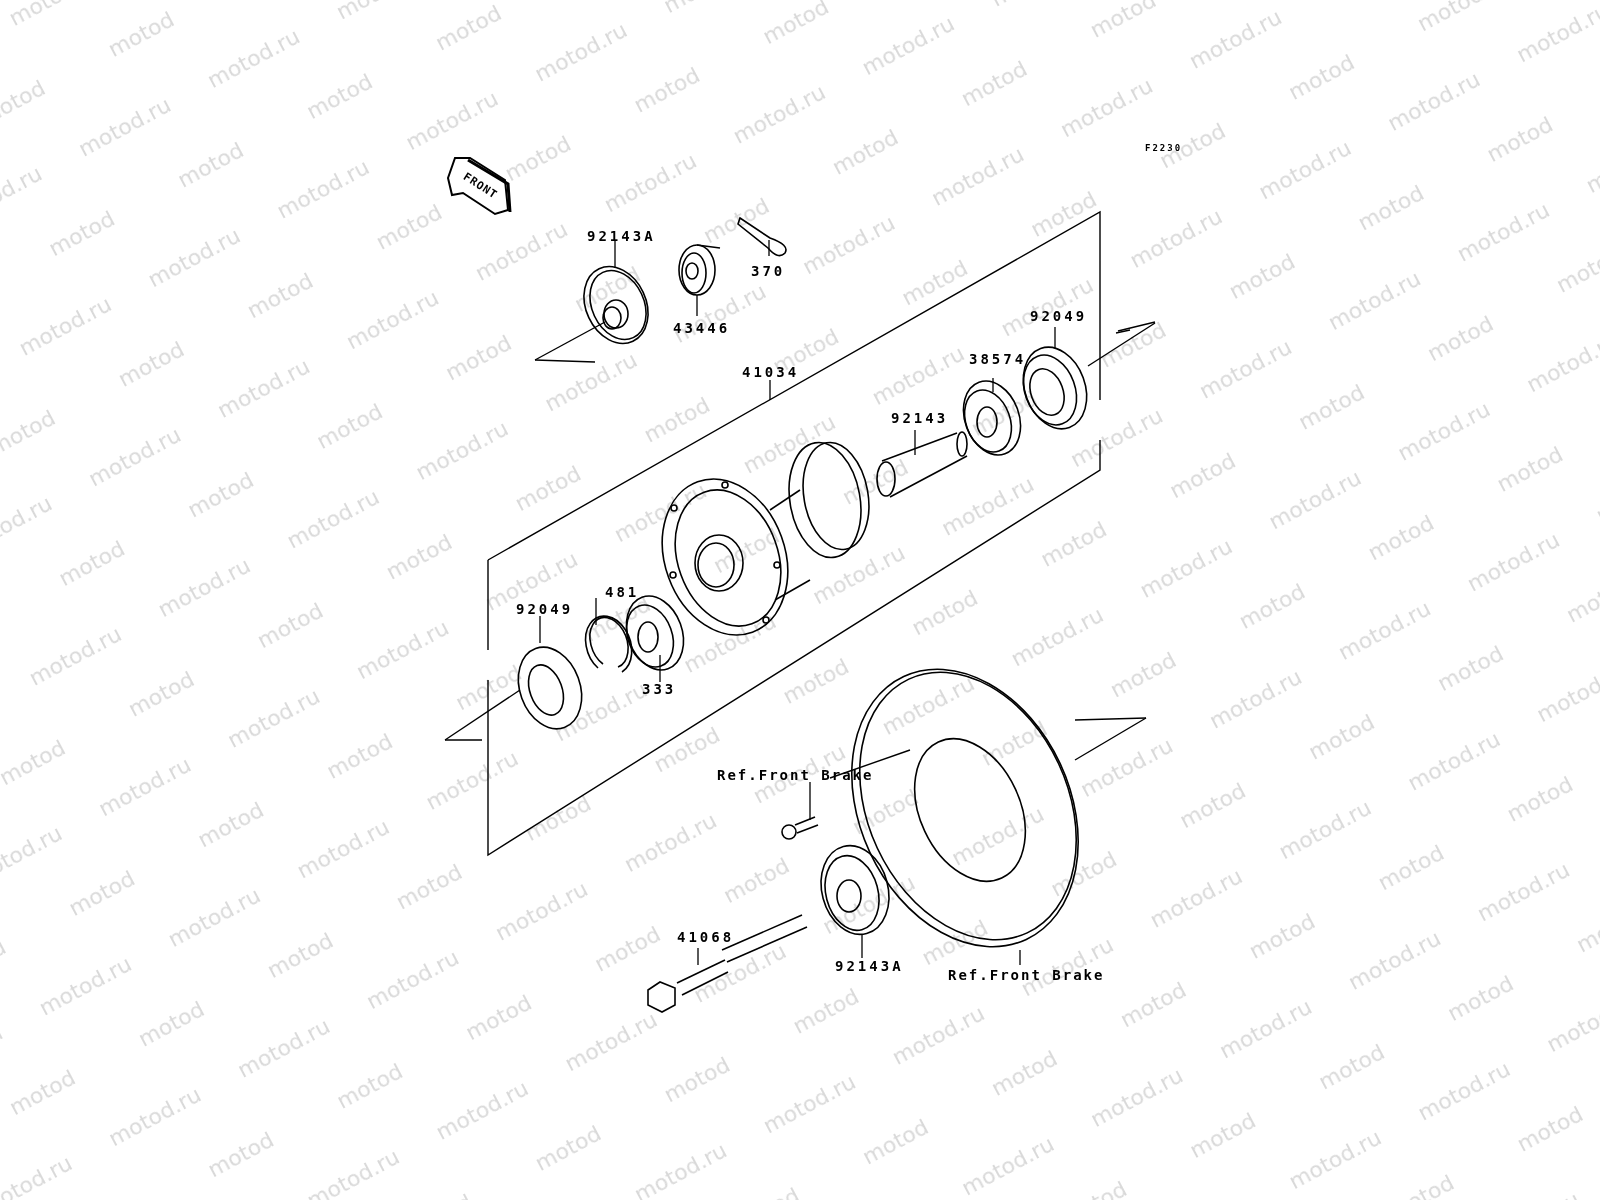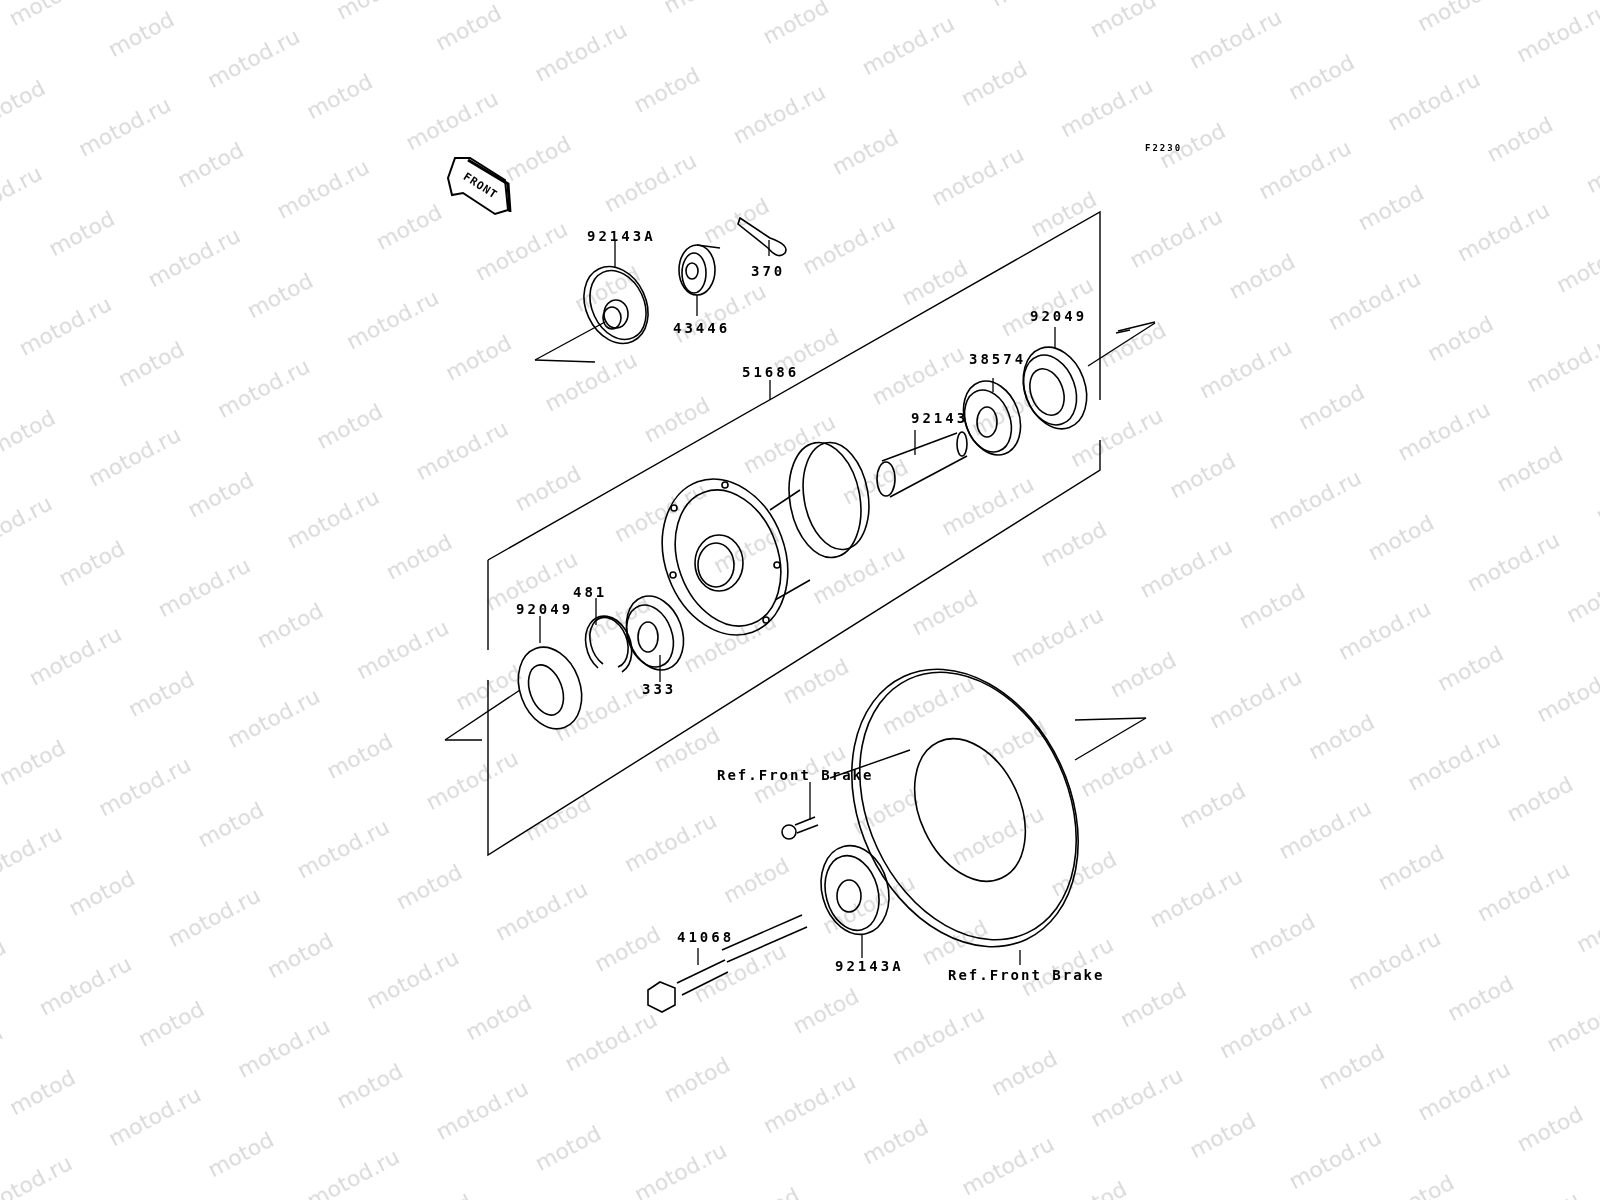--- a/index.html
+++ b/index.html
@@ -162,23 +162,23 @@
     <line x1="1020" y1="950" x2="1020" y2="965"></line>
   </g>
 </svg>
 
 <div class="code" style="left:1115px; top:143px;margin-left:30px;">F2230</div>
 <div class="front" style="left:468px; top:170px;">FRONT</div>
 
 <div class="lbl" style="left:587px; top:230px;">92143A</div>
 <div class="lbl" style="left:673px; top:322px;">43446</div>
 <div class="lbl" style="left:751px; top:265px;">370</div>
-<div class="lbl" style="left:742px; top:366px;">51686</div>
-<div class="lbl" style="left:891px; top:412px;margin-left:20px;">92143</div>
+<div class="lbl" style="left:742px; top:366px;">41034</div>
+<div class="lbl" style="left:891px; top:412px;">92143</div>
 <div class="lbl" style="left:969px; top:353px;">38574</div>
 <div class="lbl" style="left:1030px; top:310px;">92049</div>
 <div class="lbl" style="left:516px; top:603px;">92049</div>
-<div class="lbl" style="left:573px; top:586px;text-align:center;">481</div>
+<div class="lbl" style="left:605px; top:586px;text-align:center;">481</div>
 <div class="lbl" style="left:642px; top:683px;">333</div>
 <div class="lbl" style="left:717px; top:769px; letter-spacing:2px;">Ref.Front Brake</div>
 <div class="lbl" style="left:835px; top:960px;">92143A</div>
 <div class="lbl" style="left:677px; top:931px;">41068</div>
 <div class="lbl" style="left:948px; top:969px; letter-spacing:2px;">Ref.Front Brake</div>
 
 </body></html>

